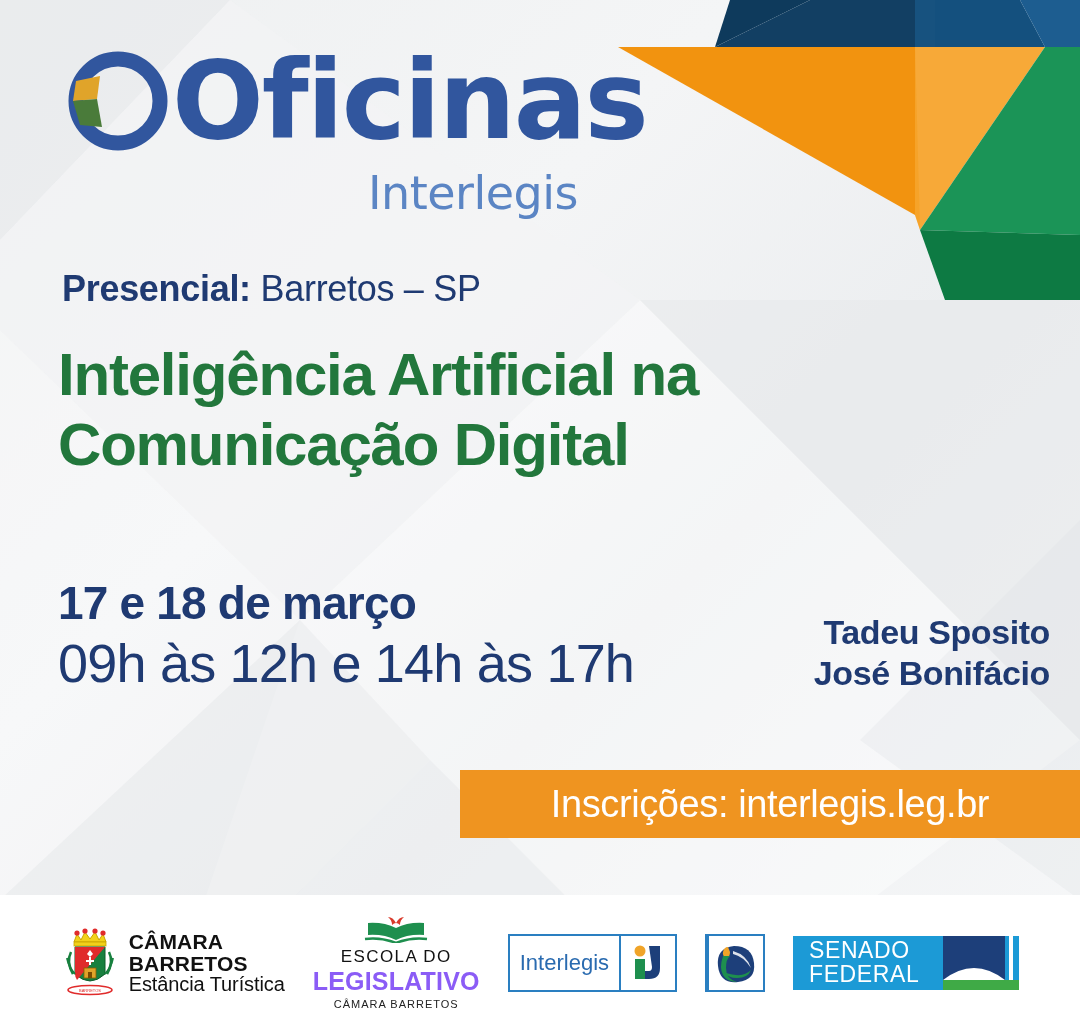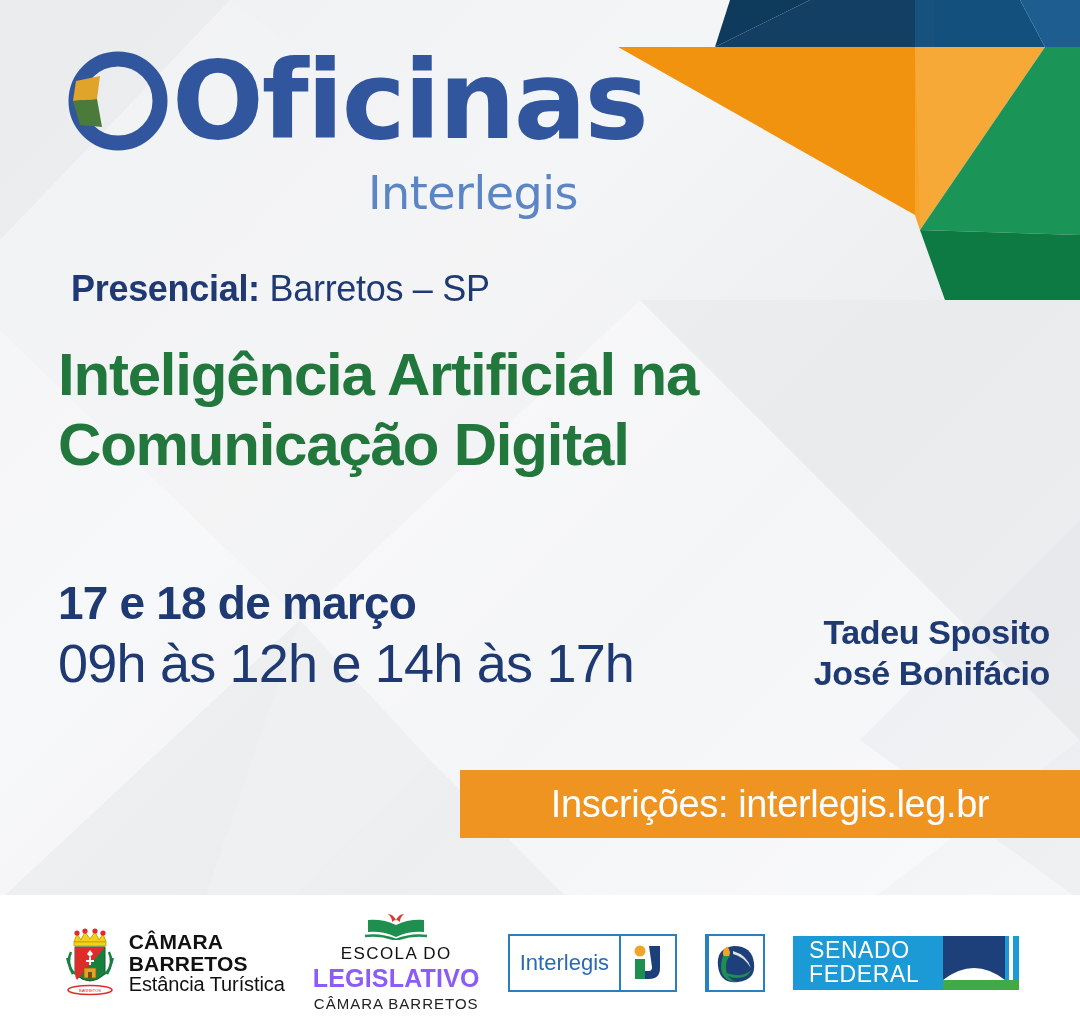--- a/index.html
+++ b/index.html
@@ -66,21 +66,21 @@
   
   .mode-line {
     position: absolute;
     left: 62px;
     top: 268px;
     font-size: 36px;
     color: #1f3a72;
     letter-spacing: -0.3px;
     white-space: nowrap;
   }
-  .mode-line .label { font-weight: 700; margin-left: 9px; }
+  .mode-line .label { font-weight: 700; }
   .mode-line .city { font-weight: 400; }
 
   
   .title {
     position: absolute;
     left: 58px;
     top: 340px;
     width: 740px;
     font-size: 60px;
     font-weight: 700;
@@ -164,21 +164,21 @@
   .cb-l1, .cb-l2 {
     font-size: 21px; font-weight: 700; color: #111; letter-spacing: 0.2px;
     font-family: "Liberation Sans", sans-serif;
   }
   .cb-l3 { font-size: 20px; font-weight: 400; color: #111; letter-spacing: -0.1px; }
 
   
   .el-wrap { text-align: center; }
   .el-l1 { font-size: 17px; color: #111; letter-spacing: 1.4px; }
   .el-l2 { font-size: 25px; font-weight: 700; color: #8b5cf6; letter-spacing: 0.2px; }
-  .el-l3 { font-size: 15px; color: #222; letter-spacing: 1px; margin-top: 2px; }
+  .el-l3 { font-size: 11px; color: #222; letter-spacing: 1px; margin-top: 2px; }
 
   
   .boxed {
     border: 2px solid #2a7fc1;
     display: flex;
     align-items: stretch;
     background: #fff;
     height: 54px;
   }
   .boxed .txt {

